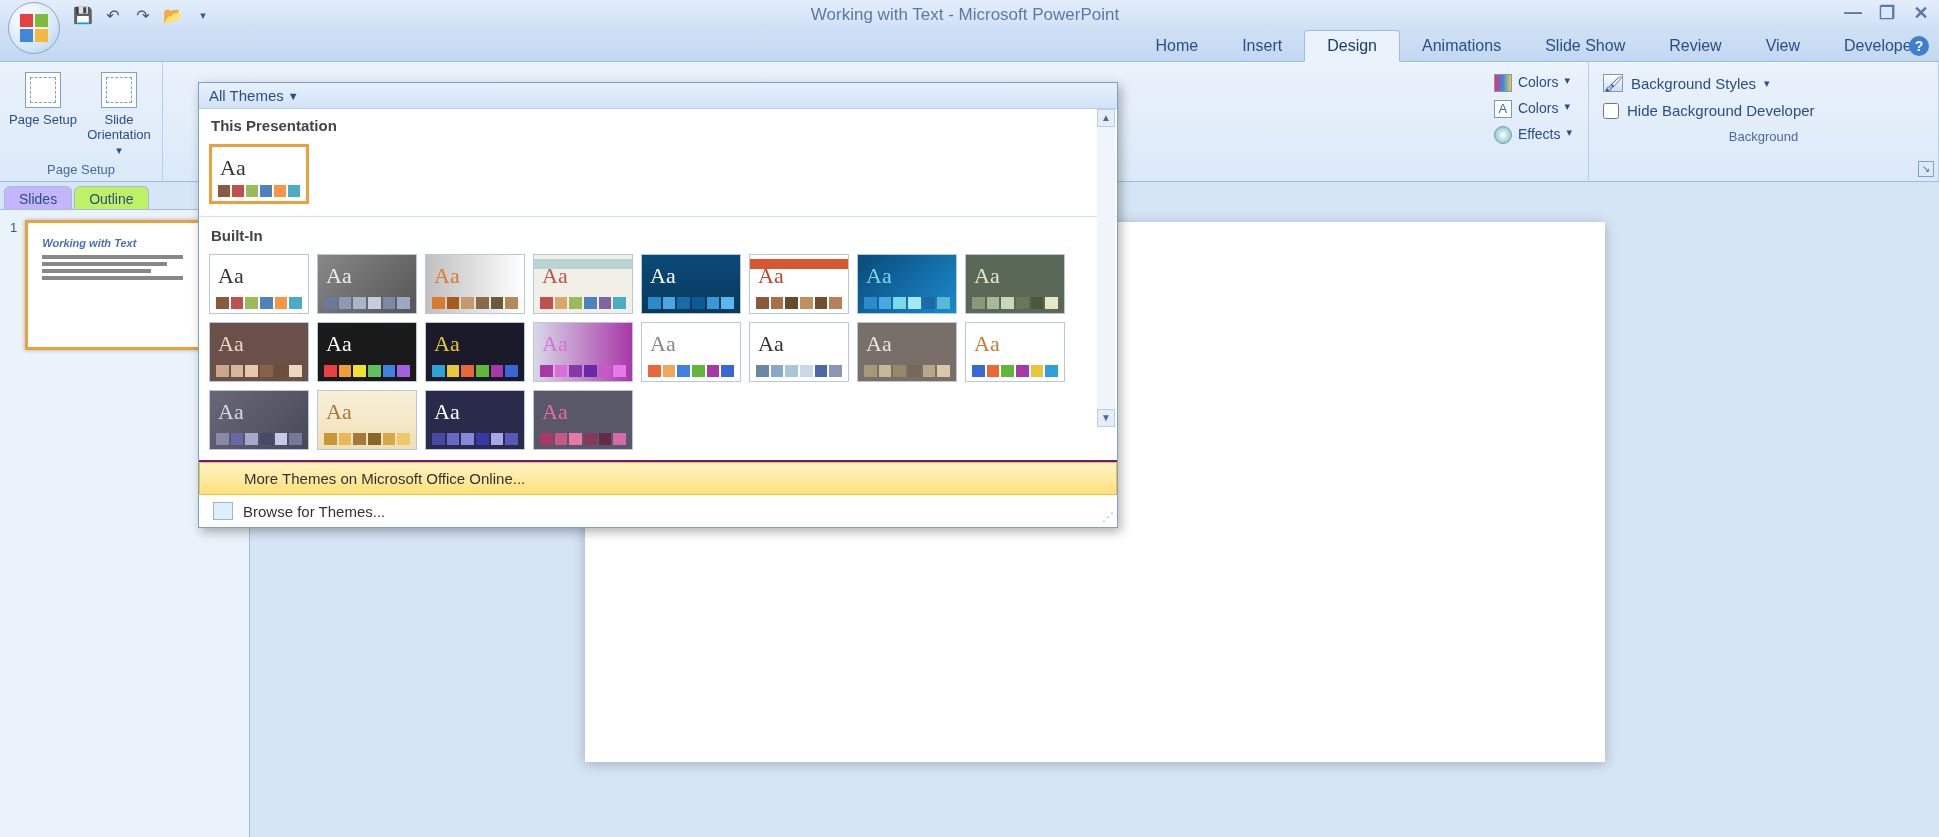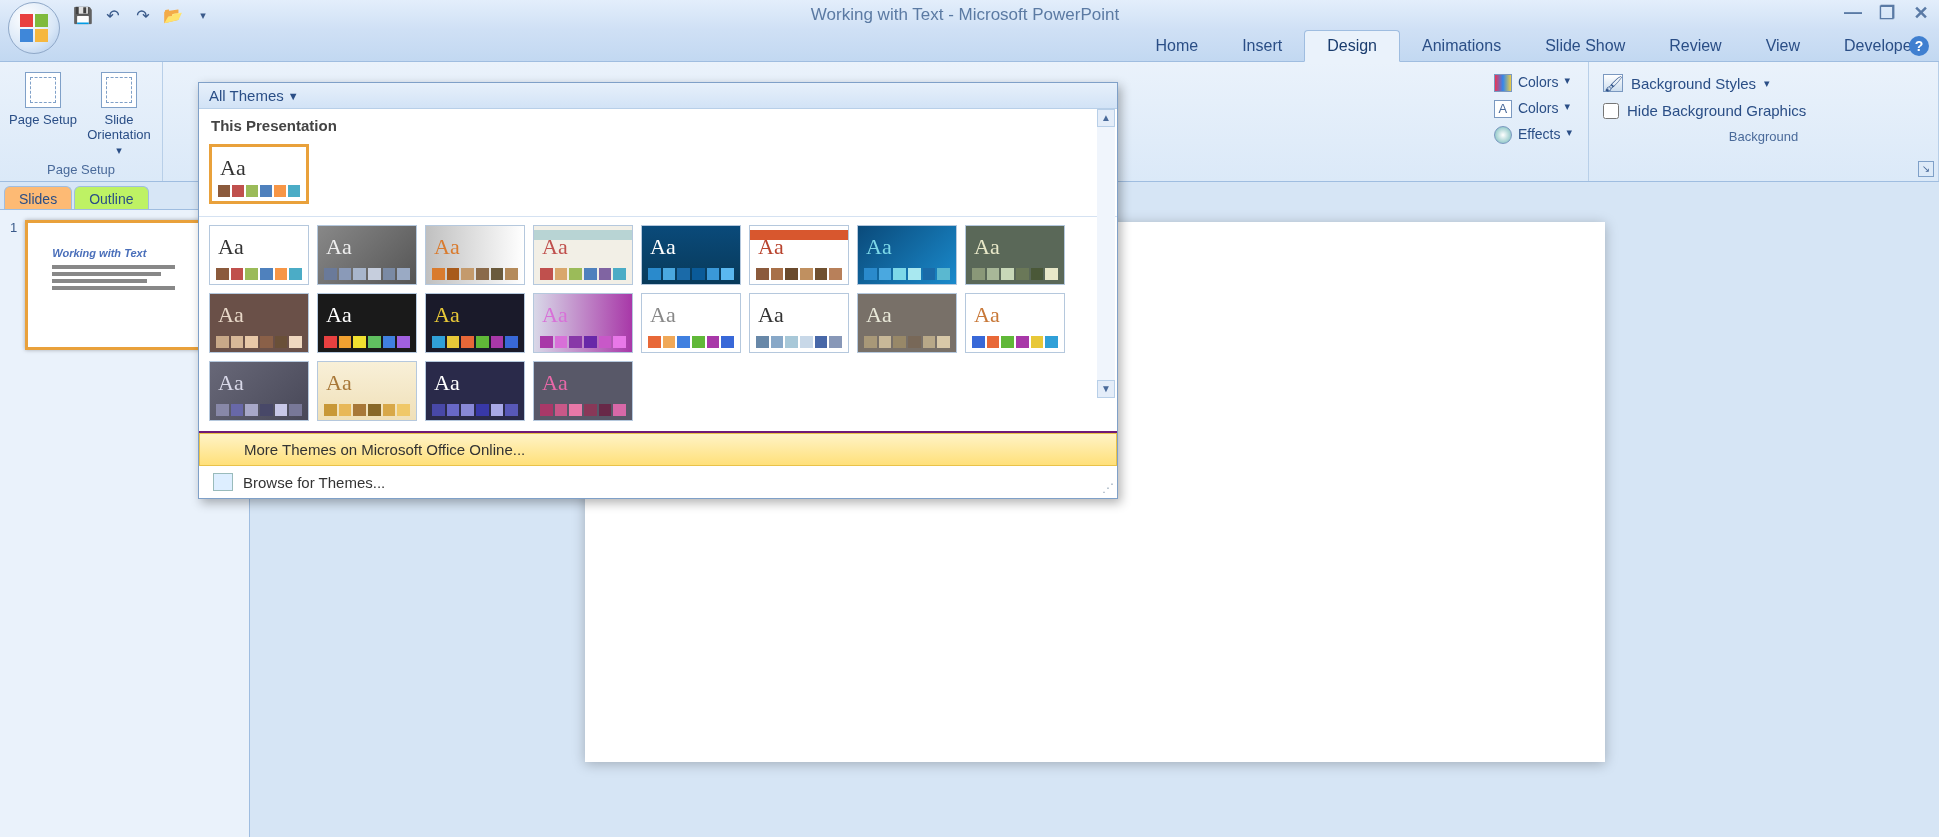--- a/index.html
+++ b/index.html
@@ -44,25 +44,25 @@
   .bg-controls { display:flex; flex-direction:column; gap:10px; padding:8px 6px; }
   .bg-row { display:flex; align-items:center; gap:8px; font-size:15px; color:#2a4e86; cursor:pointer; }
   .bg-row input[type=checkbox]{ width:16px; height:16px; }
   .launcher { position:absolute; right:4px; bottom:4px; width:16px; height:16px; border:1px solid #7fa0c8; font-size:10px; color:#4a6a9a; text-align:center; line-height:14px; cursor:pointer; }
 
   
   .workspace { position:absolute; top:182px; bottom:0; left:0; right:0; background:#d6e5f5; display:flex; }
   .left-pane { width:250px; background:#eaf2fb; border-right:1px solid #9fbde0; }
   .pane-tabs { display:flex; height:28px; border-bottom:1px solid #9fbde0; background:#d7e6f6; padding-left:4px; }
   .ptab { padding:4px 14px; font-size:14px; color:#2a4e86; background:#bef264; border:1px solid #9fbde0; border-bottom:none; border-radius:6px 6px 0 0; margin-right:2px; margin-top:4px; cursor:pointer;}
-  .ptab.active{ background:#fdba74; }
+  .ptab.active{ background:#c4b5fd; }
   .thumb-area{ padding:10px; }
   .thumb { display:flex; gap:8px; }
   .thumb-num{ font-size:13px; color:#3a5a8a; }
-  .thumb-img{ width:190px; height:130px; background:#fff; border:3px solid #e9a13b; box-shadow:0 0 4px rgba(0,0,0,.3); padding:24px; }
+  .thumb-img{ width:190px; height:130px; background:#fff; border:3px solid #e9a13b; box-shadow:0 0 4px rgba(0,0,0,.3); padding:14px; }
   .thumb-title{ font-size:11px; font-weight:bold; color:#4a6fba; font-style:italic; }
   .thumb-lines{ margin-top:6px; }
   .thumb-lines div{ height:4px; background:#888; margin:3px 0; width:90%; }
   .thumb-lines div:nth-child(2){width:80%;}
   .thumb-lines div:nth-child(3){width:70%;}
 
   .slide-area{ flex:1; position:relative; padding:40px 60px; }
   .slide { width:1020px; height:540px; background:#fff; box-shadow:0 2px 12px rgba(0,0,0,.25); margin:0 auto; padding:60px 60px; }
   .slide-title { font-size:72px; font-weight:bold; font-style:italic; color:#4a6fba; -webkit-text-stroke:2px #2a4e86; text-shadow:3px 3px 0 #cdd; }
   .slide-body { font-size:22px; color:#333; margin-top:30px; }
@@ -168,21 +168,21 @@
   </div>
 
   <div class="group bg-group" style="position:relative;">
     <div class="bg-controls">
       <div class="bg-row dropdown-arrow">
         <span style="width:20px;height:18px;display:inline-block;background:linear-gradient(#fff,#cde);border:1px solid #7a98c0;">🖌</span>
         <span>Background Styles</span>
       </div>
       <label class="bg-row">
         <input type="checkbox" style="">
-        <span>Hide Background Graphics</span>
+        <span>Hide Background Developer</span>
       </label>
     </div>
     <div class="group-label">Background</div>
     <div class="launcher">↘</div>
   </div>
 </div>
 
 <div class="themes-panel">
   <div class="panel-header">
     <span>All Themes</span>
@@ -196,20 +196,21 @@
           <span style="background: rgb(139, 90, 60);"></span>
           <span style="background: rgb(192, 80, 77);"></span>
           <span style="background: rgb(155, 187, 89);"></span>
           <span style="background: rgb(79, 129, 189);"></span>
           <span style="background: rgb(247, 150, 70);"></span>
           <span style="background: rgb(75, 172, 198);"></span>
         </div>
       </div>
     </div>
   <div class="panel-divider"></div>
+  <div class="panel-section-label">Built-In</div>
   <div class="theme-grid" id="grid-builtin">
       <div class="theme-item" style="background: rgb(255, 255, 255);">
         <div class="theme-aa" style="color: rgb(51, 51, 51);">Aa</div>
         <div class="theme-swatch">
           <span style="background: rgb(139, 90, 60);"></span>
           <span style="background: rgb(192, 80, 77);"></span>
           <span style="background: rgb(155, 187, 89);"></span>
           <span style="background: rgb(79, 129, 189);"></span>
           <span style="background: rgb(247, 150, 70);"></span>
           <span style="background: rgb(75, 172, 198);"></span>

